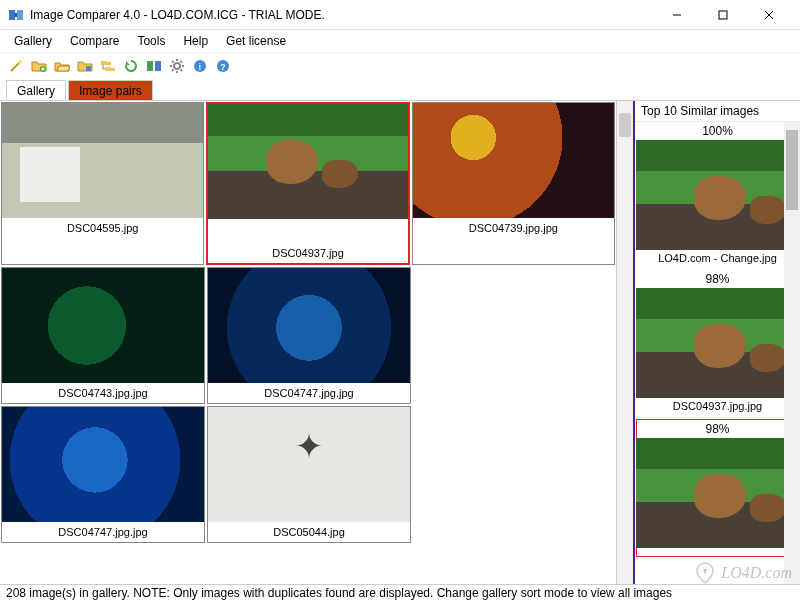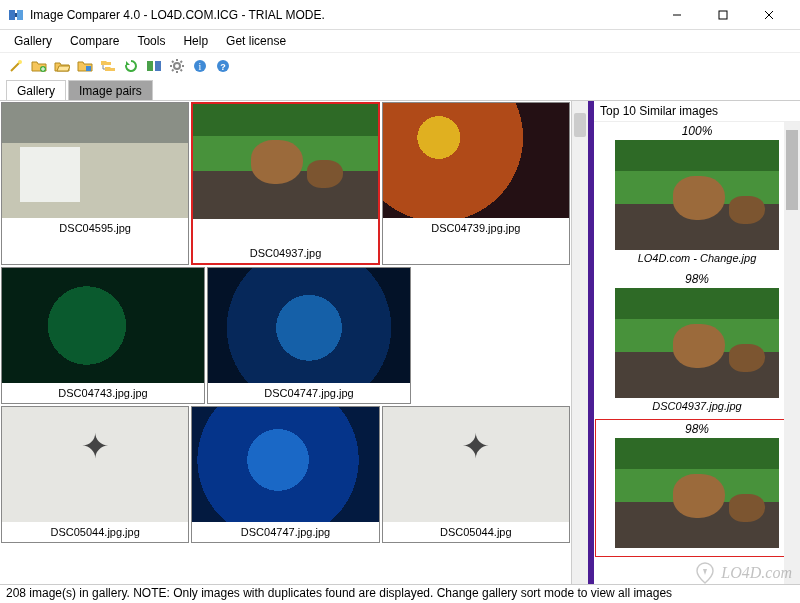--- a/index.html
+++ b/index.html
@@ -17,41 +17,41 @@
 .menubar { height: 22px; display: flex; align-items: center; padding: 0 6px; gap: 2px; }
 .menuitem { padding: 2px 8px; cursor: pointer; font-size: 12px; }
 
 
 .toolbar { height: 26px; display: flex; align-items: center; padding: 2px 6px; gap: 3px; border-top: 1px solid #eee; }
 .tbtn { width: 20px; height: 20px; display: flex; align-items: center; justify-content: center; cursor: pointer; border-radius: 2px; }
 .tbtn svg { width: 16px; height: 16px; }
 
 
 .subtabs { height: 22px; display: flex; align-items: flex-end; padding: 0 6px; }
-.subtab { padding: 3px 10px 2px 10px; border: 1px solid #ccc; border-bottom: none; margin-right: 2px; font-size: 12px; cursor: pointer; background: #a3a3a3; }
+.subtab { padding: 3px 10px 2px 10px; border: 1px solid #ccc; border-bottom: none; margin-right: 2px; font-size: 12px; cursor: pointer; background: #c2410c; }
 .subtab.active { background: #fff; }
 
 
 .main { display: flex; height: 484px; border-top: 1px solid #ccc; }
 .gallery { flex: 1; overflow: auto; position: relative; border-right: 1px solid #ccc; }
 .galrow { display: flex; }
 .cell { width: 204px; border: 1px solid #888; margin: 1px; display: flex; flex-direction: column; }
 .cell.selected { border: 2px solid #d22; gap: 24px; }
 .thumb { width: 100%; height: 115px; }
 .caption { text-align: center; font-size: 11px; padding: 4px 2px; background: #fff; white-space: nowrap; overflow: hidden; }
 
 
 .vscroll { width: 16px; background: #f0f0f0; position: relative; }
 .vscroll .thumb-s { position: absolute; top: 12px; left: 2px; width: 12px; height: 24px; background: #ccc; border-radius: 2px; }
 
 
-.rightpanel { width: 212px; display: flex; flex-direction: column; border-left: 6px solid #4c1d95; }
+.rightpanel { width: 167px; display: flex; flex-direction: column; border-left: 2px solid #4c1d95; }
 .rp-title { font-size: 12px; padding: 3px 6px; border-bottom: 1px solid #eee; }
 .rp-body { flex: 1; overflow: auto; position: relative; }
-.simitem { display: flex; flex-direction: column; align-items: center; padding: 2px 14px; font-style: italic; }
+.simitem { display: flex; flex-direction: column; align-items: center; padding: 2px 14px; }
 .simitem.selected { border: 1px solid #d22; margin: 1px; }
 .simpct { font-size: 12px; text-align: center; }
 .simthumb { width: 164px; height: 110px; margin-top: 2px; }
 .simcap { font-size: 11px; text-align: center; padding: 2px 0 4px 0; }
 .rp-scroll { width: 16px; background: #f0f0f0; position: absolute; right: 0; top: 0; bottom: 0; }
 .rp-scroll .th { position: absolute; top: 8px; left: 2px; width: 12px; height: 80px; background: #bbb; }
 
 
 .statusbar { height: 33px; border-top: 1px solid #ccc; padding: 1px 6px; font-size: 12px; white-space: nowrap; overflow: hidden; }
 
@@ -212,24 +212,20 @@
           <div class="thumb img-cave-g"></div>
           <div class="caption">DSC04743.jpg.jpg</div>
         </div>
         <div class="cell">
           <div class="thumb img-cave-b"></div>
           <div class="caption">DSC04747.jpg.jpg</div>
         </div>
       </div>
       <div class="galrow">
         <div class="cell">
-          <div class="thumb img-vane"></div>
-          <div class="caption">DSC05044.jpg.jpg</div>
-        </div>
-        <div class="cell">
           <div class="thumb img-cave-b2"></div>
           <div class="caption">DSC04747.jpg.jpg</div>
         </div>
         <div class="cell">
           <div class="thumb img-vane"></div>
           <div class="caption">DSC05044.jpg</div>
         </div>
       </div>
     </div>
   <div class="vscroll">

